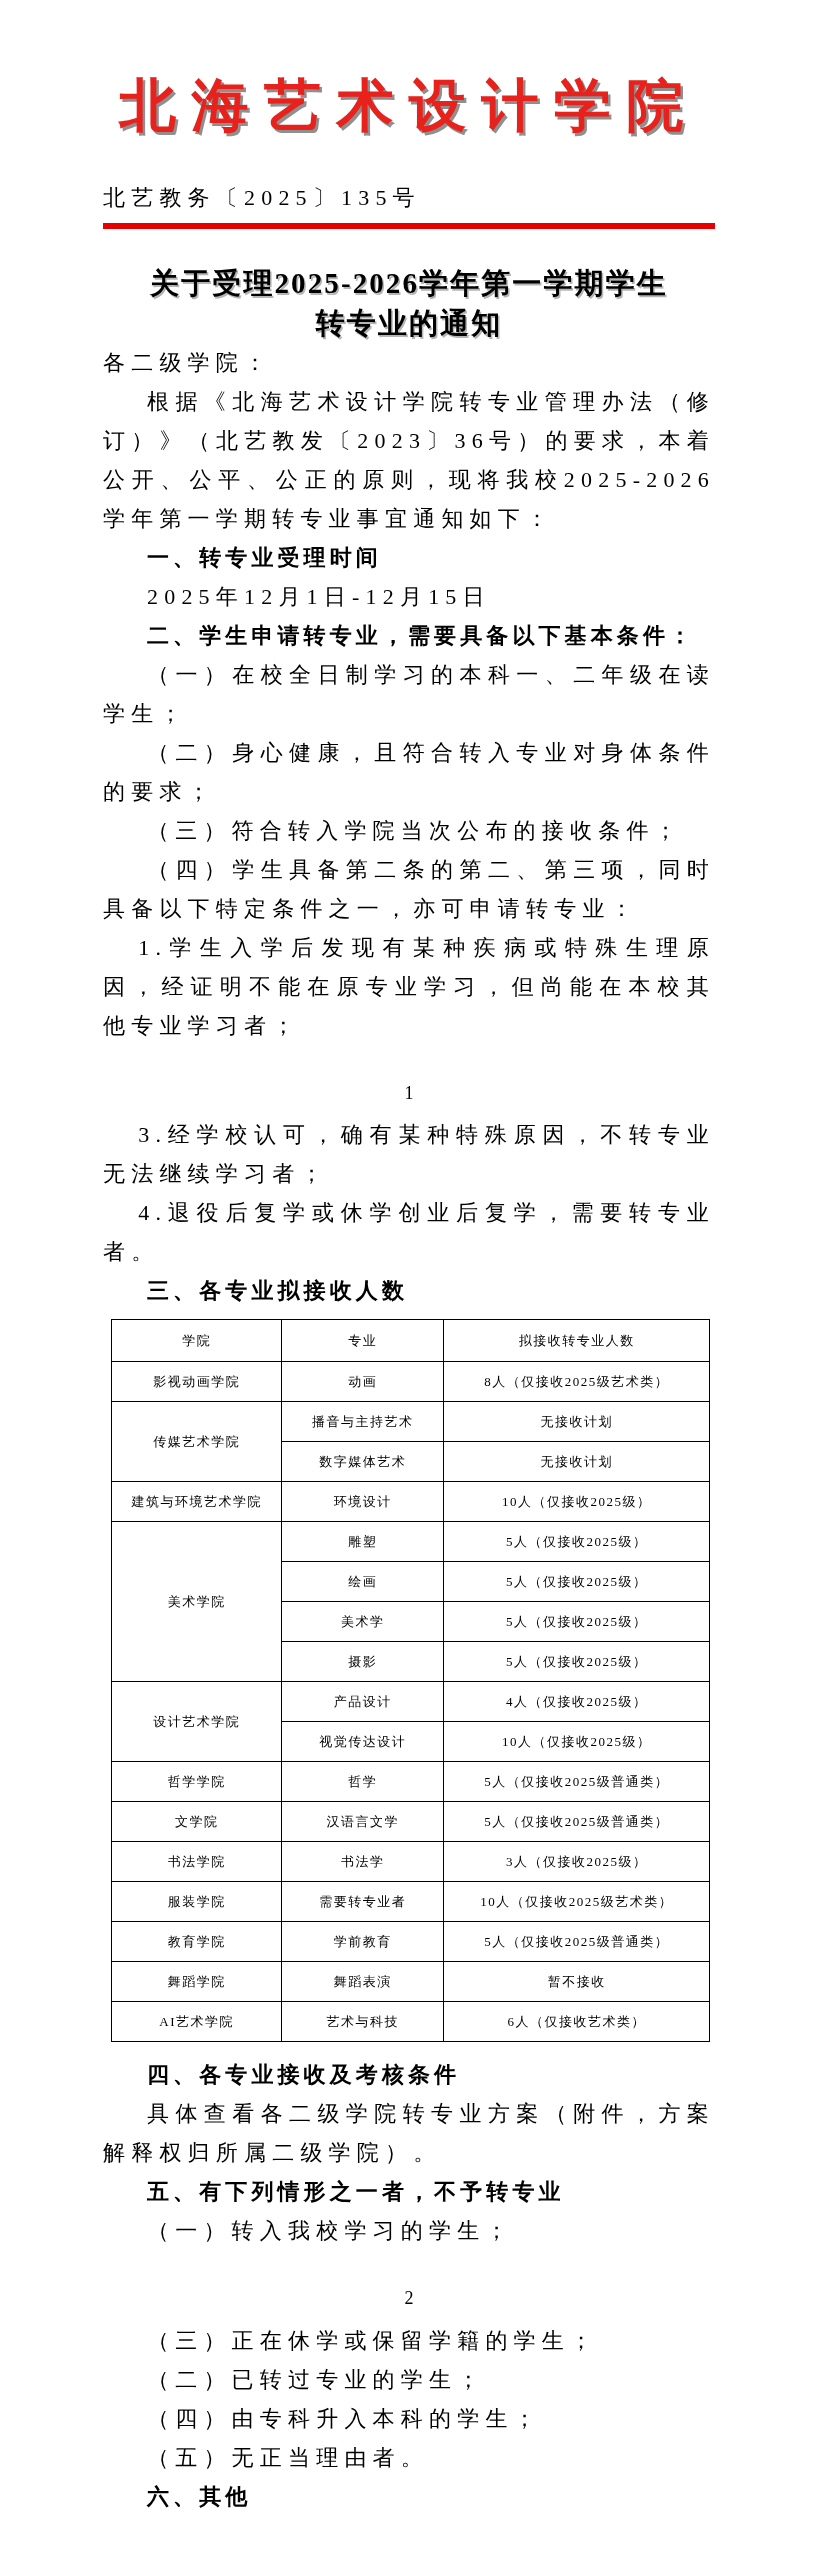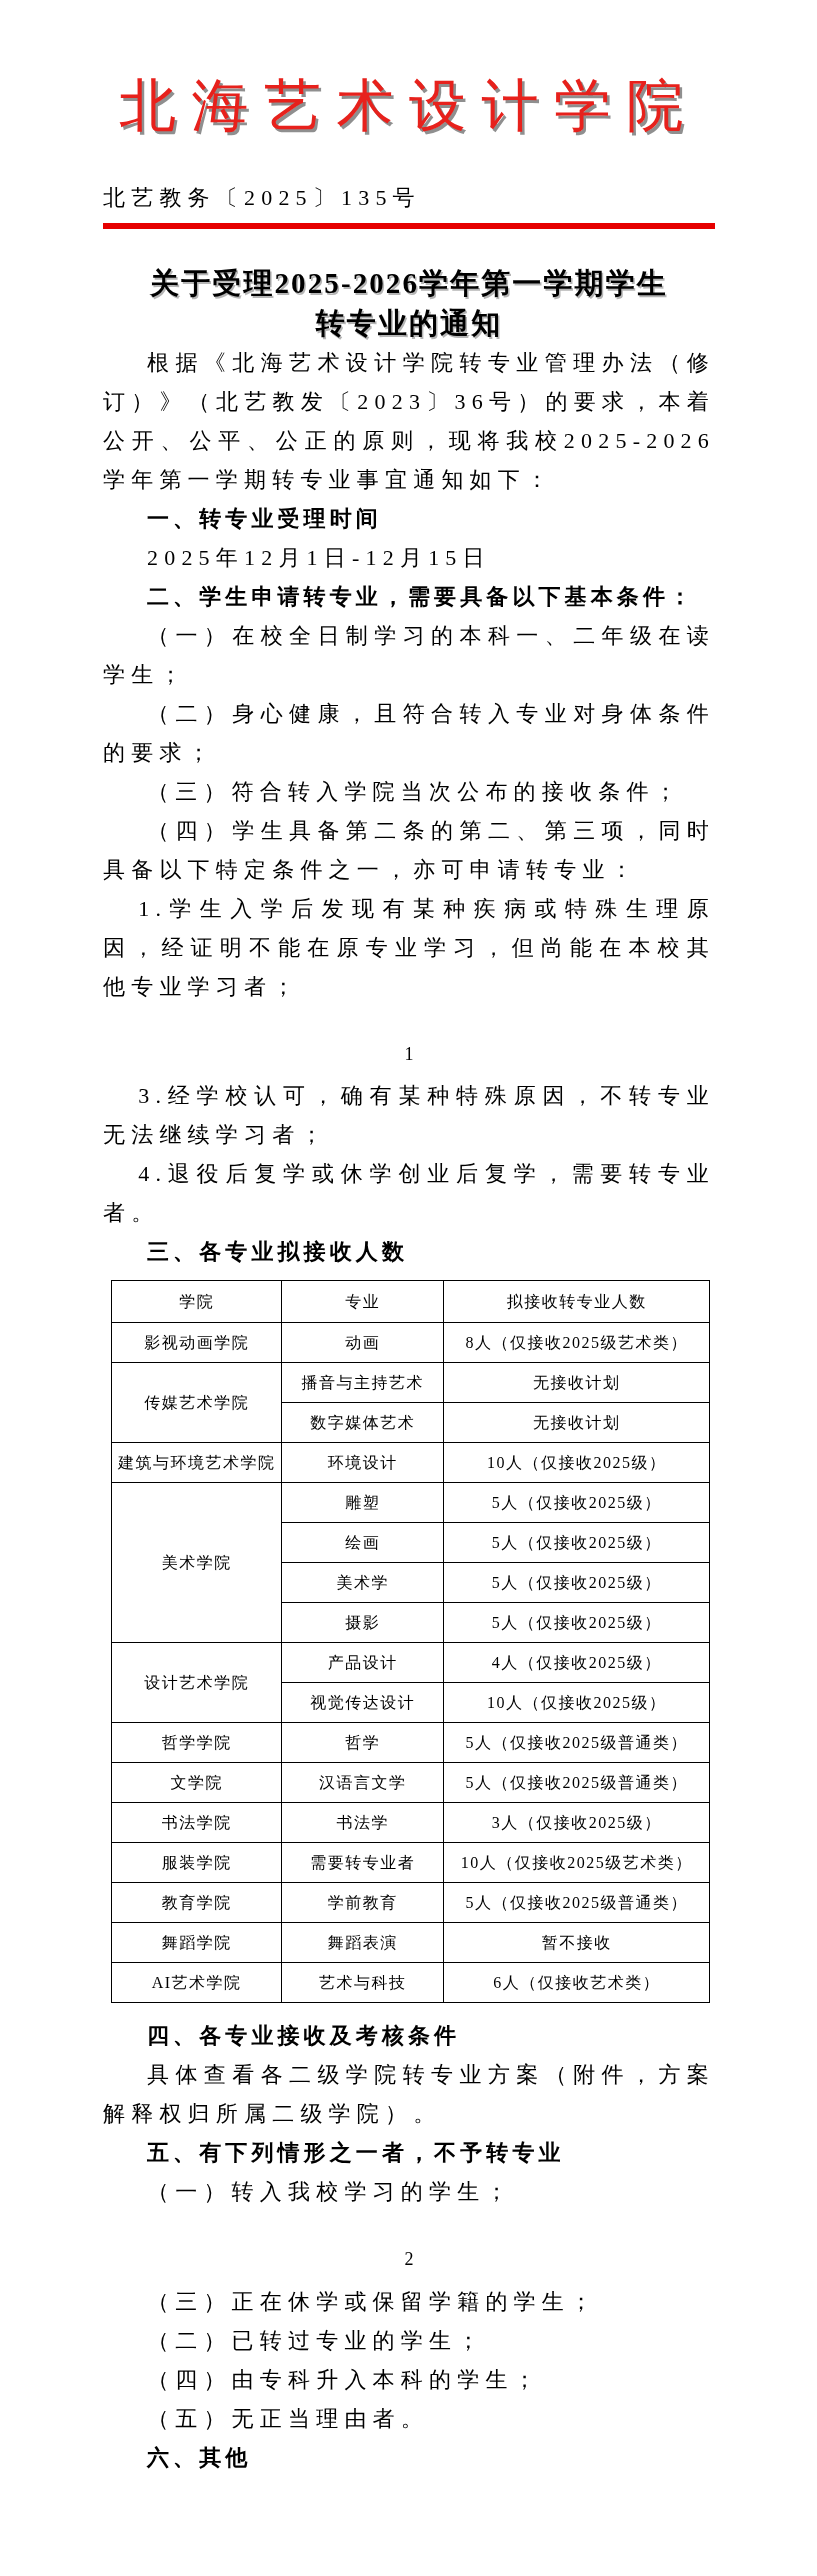--- a/index.html
+++ b/index.html
@@ -11,21 +11,21 @@
     box-sizing:border-box;
     padding:0 103px;
     overflow:hidden;
     font-family:"Liberation Serif","DejaVu Serif",serif;
     color:#000;
   }
   .org-title{
     margin:68px 0 0 0;
     text-align:center;
     font-size:57px;
-    font-weight:normal;
+    font-weight:bold;
     letter-spacing:15.5px;
     color:var(--accent-red,#e7211c);
     text-shadow:2.6px 3.1px 0.5px #8f8f8f;
     white-space:nowrap;
   }
   .doc-number{
     margin:41px 0 0 0;
     text-align:center;
     font-size:19px;
     letter-spacing:4.1px;
@@ -75,21 +75,21 @@
   table.recv{
     border-collapse:collapse;
     margin:9.3px 0 13.4px 8.2px;
     table-layout:fixed;
     width:598px;
   }
   table.recv th, table.recv td{
     border:1px solid #000;
     text-align:center;
     vertical-align:middle;
-    font-size:16px;
+    font-size:13px;
     font-weight:normal;
     letter-spacing:1.5px;
     padding:0 2.1px;
     overflow:hidden;
     white-space:nowrap;
   }
   table.recv th{height:41px;}
   table.recv td{height:28px;}
 </style>
 </head>
@@ -99,20 +99,21 @@
 
   <h1 class="org-title">北海艺术设计学院</h1>
 
   <div class="doc-number body-text" style="line-height:24px;">北艺教务〔2025〕135号</div>
 
   <div class="red-rule"></div>
 
   <h2 class="doc-title"><span>关于受理2025-2026学年第一学期学生</span><br><span>转专业的通知</span></h2>
 
   <div class="body-text">
+    <p class="blk salutation">各二级学院：</p>
 
     <div id="top-blocks">
         <p class="blk para">根据《北海艺术设计学院转专业管理办法（修订）》（北艺教发〔2023〕36号）的要求，本着公开、公平、公正的原则，现将我校2025-2026学年第一学期转专业事宜通知如下：</p>
         <p class="blk heading">一、转专业受理时间</p>
         <p class="blk para">2025年12月1日-12月15日</p>
         <p class="blk heading">二、学生申请转专业，需要具备以下基本条件：</p>
         <p class="blk para">（一）在校全日制学习的本科一、二年级在读学生；</p>
         <p class="blk para">（二）身心健康，且符合转入专业对身体条件的要求；</p>
         <p class="blk para">（三）符合转入学院当次公布的接收条件；</p>
         <p class="blk para">（四）学生具备第二条的第二、第三项，同时具备以下特定条件之一，亦可申请转专业：</p>

